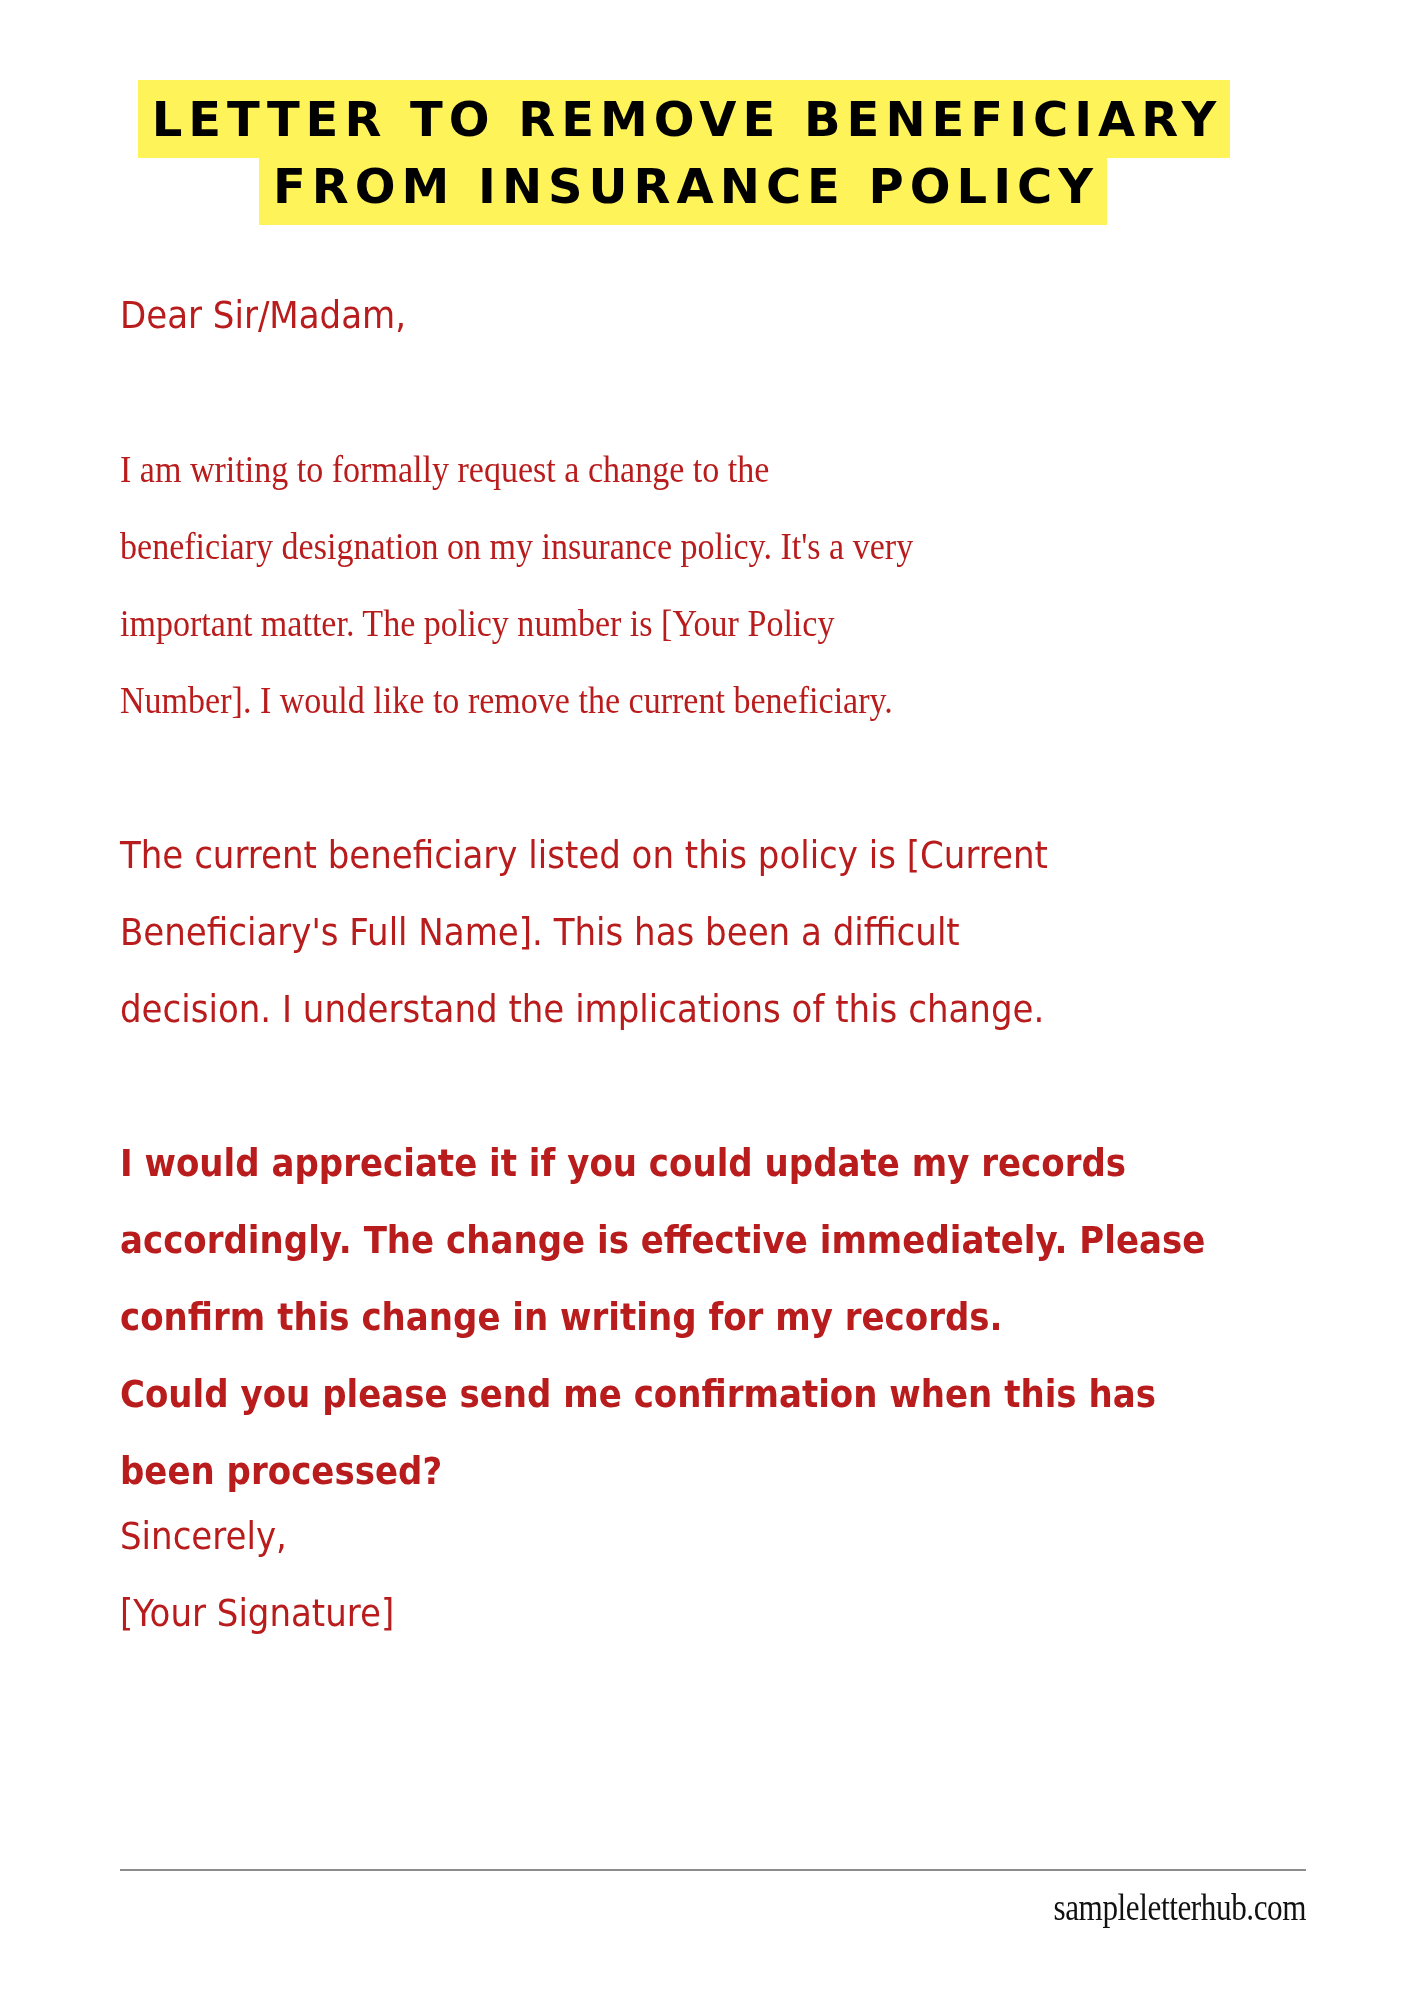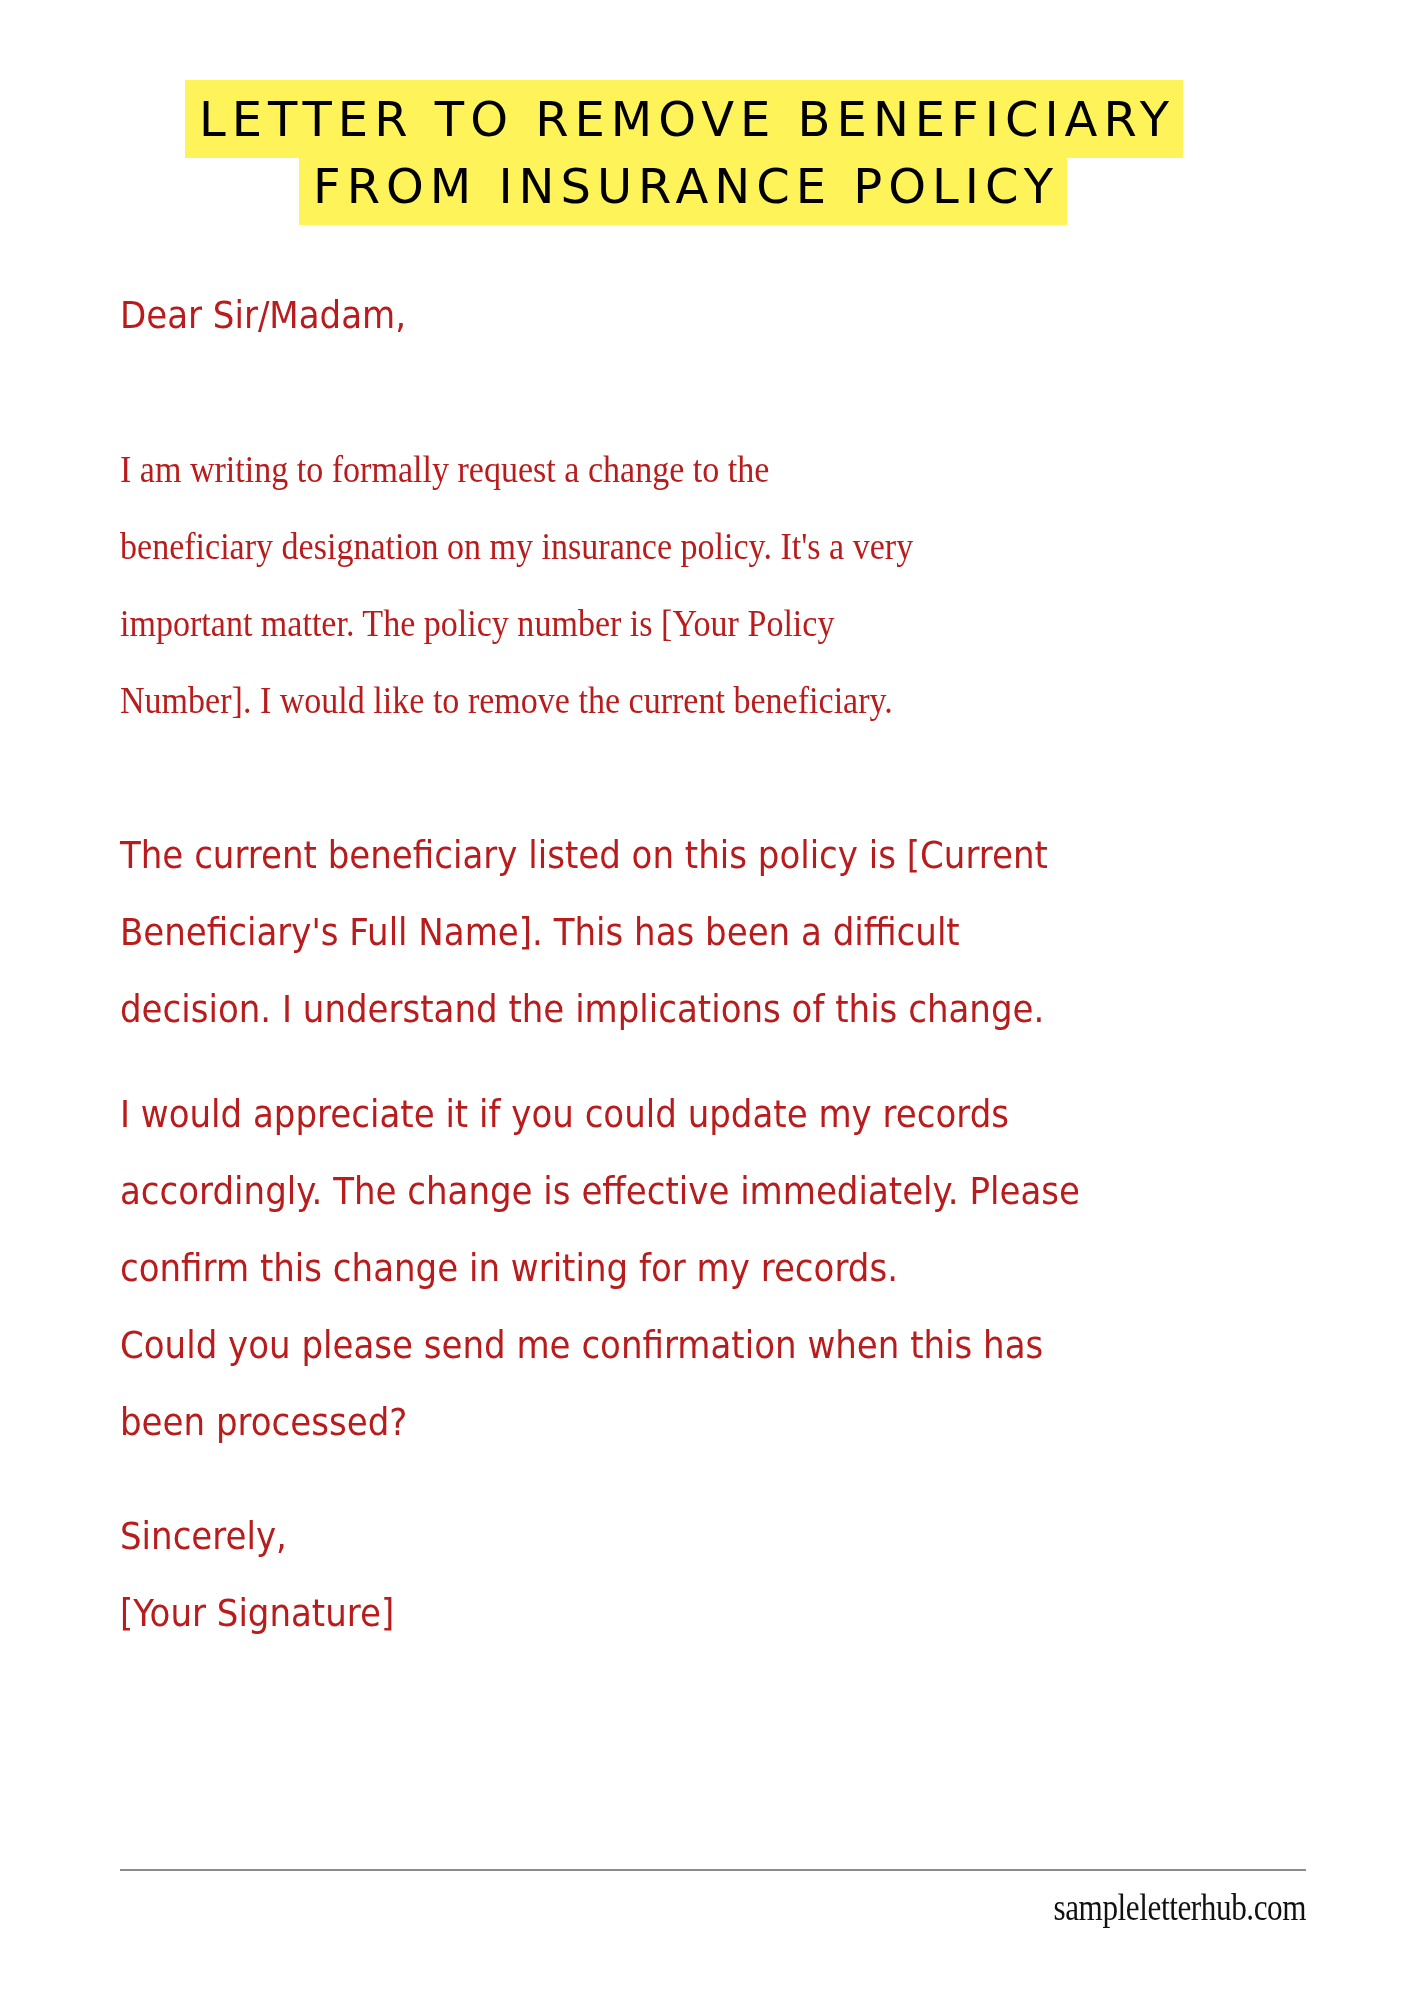--- a/index.html
+++ b/index.html
@@ -1,18 +1,18 @@
 <!DOCTYPE html>
 <html><head>
 <meta charset="utf-8">
 <style>
   html, body { margin: 0; padding: 0; background: #ffffff; }
   body { width: 1414px; height: 2000px; position: relative; overflow: hidden; font-family: "Liberation Sans", sans-serif; color: #111; }
   .title-wrap { position: absolute; left: 0; top: 78px; width: 1414px; text-align: center; }
-  .title-line { display: inline-block; background: #fff35a; font-family: "DejaVu Sans", sans-serif; font-weight: normal; font-size: 48px; letter-spacing: 6px; color: #000; line-height: 70px; padding: 4px 8px 4px 14px; text-align: center; }
+  .title-line { display: inline-block; background: #fff35a; font-family: "DejaVu Sans", sans-serif; font-weight: bold; font-size: 48px; letter-spacing: 6px; color: #000; line-height: 70px; padding: 4px 8px 4px 14px; text-align: center; }
   .tl1 { position: absolute; left: 96px; top: 80px; width: 1176px; text-align: center; }
   .tl2 { position: absolute; left: 232px; top: 147px; width: 902px; text-align: center; }
   .body-text { position: absolute; left: 120px; width: 1240px; font-family: "DejaVu Sans", sans-serif; font-size: 37px; line-height: 77px; color: #b91c1c; }
   .line { white-space: nowrap; display: block; transform: scaleX(0.92); transform-origin: left center; }
   .rule { position: absolute; left: 120px; top: 1869px; width: 1186px; height: 2px; background: #8c8c8c; }
   .footer { position: absolute; right: 108px; top: 1885px; font-family: "Liberation Serif", serif; font-size: 38px; color: #111; transform: scaleX(0.82); transform-origin: right center; letter-spacing: -0.5px; }
 </style>
 </head>
 <body>
 
@@ -34,21 +34,21 @@
   <span class="line">important matter. The policy number is [Your Policy</span>
   <span class="line">Number]. I would like to remove the current beneficiary.</span>
 </div>
 
 <div class="body-text" style="top:817px;">
   <span class="line">The current beneficiary listed on this policy is [Current</span>
   <span class="line">Beneficiary's Full Name]. This has been a difficult</span>
   <span class="line">decision. I understand the implications of this change.</span>
 </div>
 
-<div class="body-text" style="top:1076px;">
+<div class="body-text" style="top:1125px;font-weight:bold;">
   <span class="line">I would appreciate it if you could update my records</span>
   <span class="line">accordingly. The change is effective immediately. Please</span>
   <span class="line">confirm this change in writing for my records.</span>
   <span class="line">Could you please send me confirmation when this has</span>
   <span class="line">been processed?</span>
 </div>
 
 <div class="body-text" style="top:1498px;">
   <span class="line">Sincerely,</span>
   <span class="line">[Your Signature]</span>

